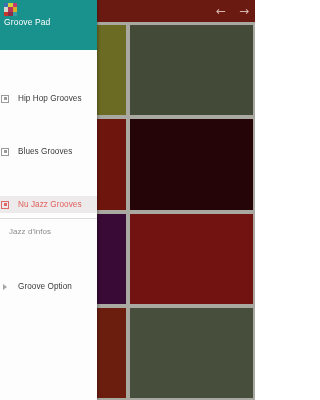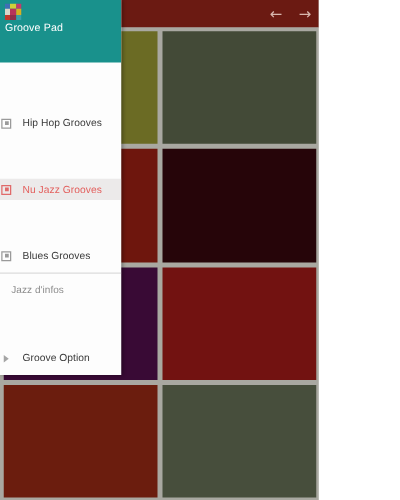--- a/index.html
+++ b/index.html
@@ -34,21 +34,21 @@
     grid-template-rows:repeat(4,1fr);
     gap:4px;
     padding:3px 2px 2px 3px;
     box-sizing:border-box;
     background:#a9a8a1;
   }
   .pad{width:100%;height:100%;}
 
   
   #drawer{
-    position:absolute;left:0;top:0;width:97px;height:300px;
+    position:absolute;left:0;top:0;width:97px;height:400px;
     background:#fdfdfd;
     box-shadow:1px 0 3px rgba(0,0,0,.32);
     overflow:hidden;
   }
   #drawer-header{
     position:relative;width:97px;height:50px;
     background:#19918c;
     box-sizing:border-box;
     padding:2px 5px 0 4px;
   }
@@ -154,31 +154,31 @@
       <div id="drawer-title">Groove Pad</div>
     </div>
 
     <div class="list-section">
       <div class="drawer-row">
         <span class="row-icon">
             <i></i>
           </span>
         <span class="row-label">Hip Hop Grooves</span>
       </div>
+      <div class="drawer-row">
+        <span class="row-icon">
+            <i></i>
+          </span>
+        <span class="row-label">Blues Grooves</span>
+      </div>
       <div class="drawer-row selected">
         <span class="row-icon">
             <i></i>
           </span>
         <span class="row-label">Nu Jazz Grooves</span>
-      </div>
-      <div class="drawer-row">
-        <span class="row-icon">
-            <i></i>
-          </span>
-        <span class="row-label">Blues Grooves</span>
       </div>
     </div>
 
     <div class="divider"></div>
 
     <div class="group-title">Jazz d'infos</div>
 
     <div class="drawer-row">
       <span class="tri-icon">
           <i></i>

